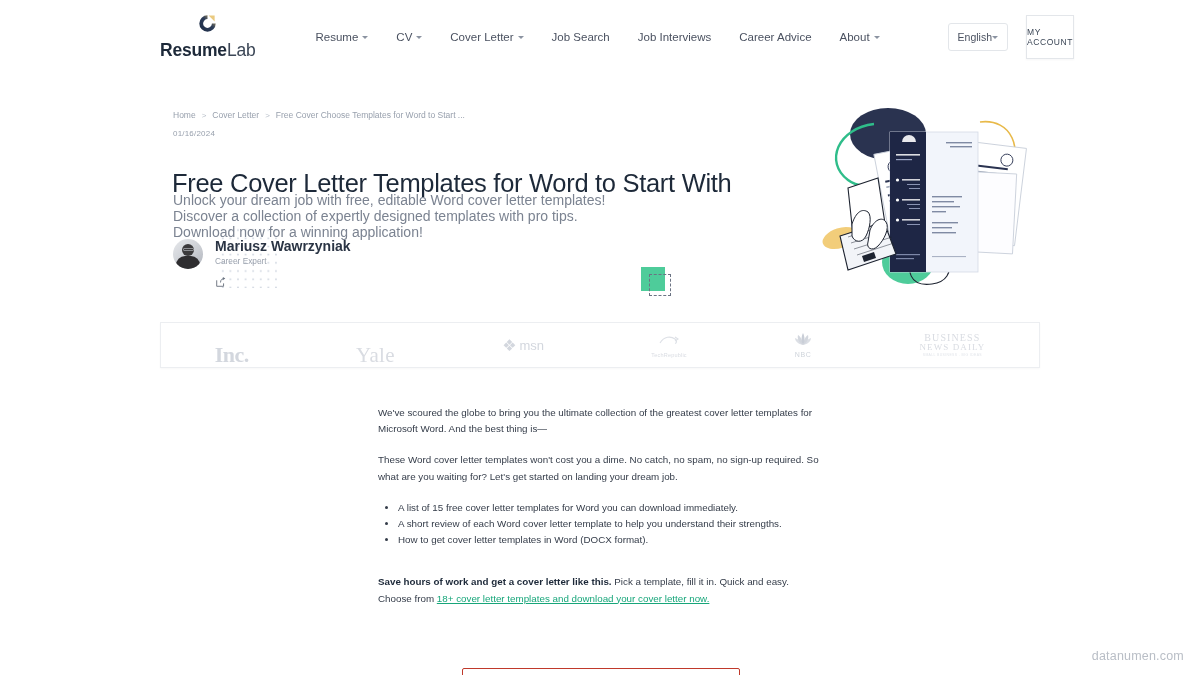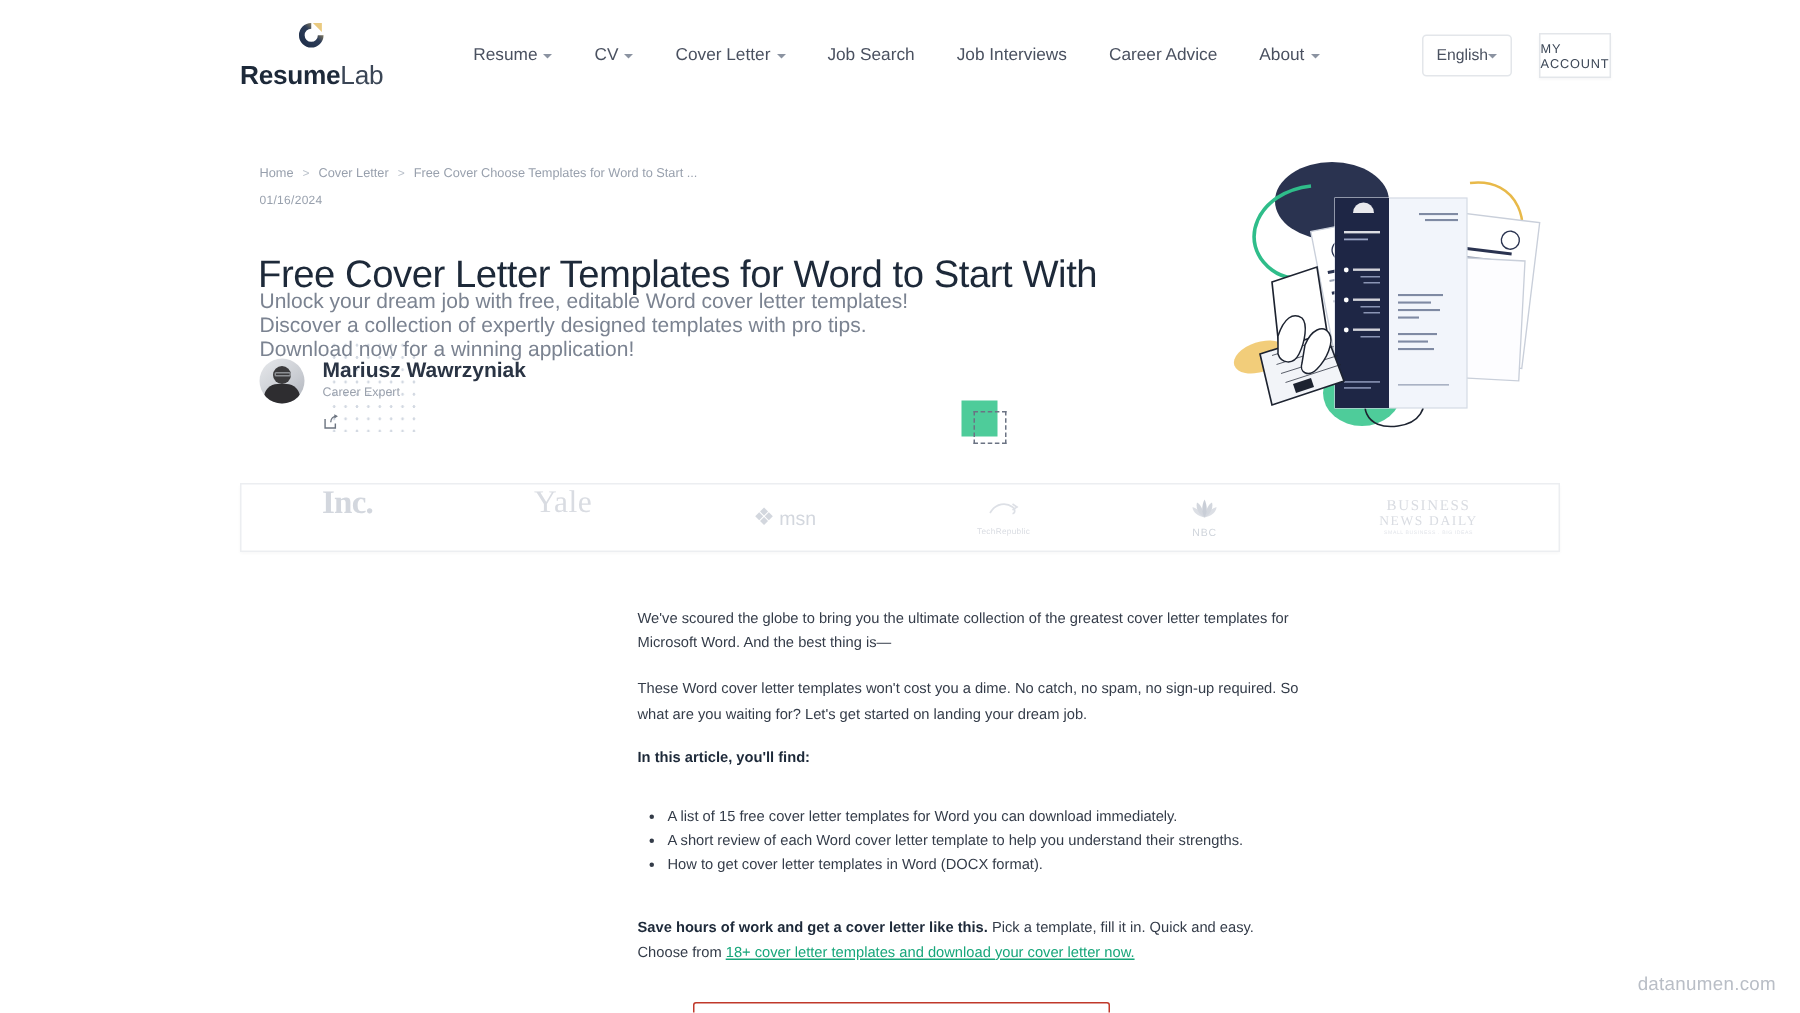--- a/index.html
+++ b/index.html
@@ -40,21 +40,21 @@
 
   .lang-select {
     margin-left: 68px; width: 92px; height: 28px;
     border: 1px solid #e3e6ea; border-radius: 3px; background: #fff;
     display: flex; align-items: center; justify-content: space-between;
     padding: 0 9px; cursor: pointer;
   }
   .lang-select span { font-size: 10.5px; color: #4a5160; }
 
   .account-btn {
-    margin-left: 18px; width: 100px; height: 30px;
+    margin-left: 18px; width: 100px; height: 44px;
     border: 1px solid #e3e6ea; border-radius: 0; background: #fff;
     display: flex; align-items: center; justify-content: center; cursor: pointer;
     box-shadow: 0 1px 2px rgba(16,24,40,.04);
   }
   .account-btn span {
     font-size: 8.5px; letter-spacing: .55px; color: #3b4656; font-weight: 500;
   }
 
   
   .hero { position: absolute; left: 0; top: 96px; width: 1200px; height: 210px; }
@@ -120,39 +120,39 @@
   .illustration { position: absolute; left: 812px; top: 8px; width: 230px; height: 190px; }
 
   
   .pressbar {
     position: absolute; left: 160px; top: 322px; width: 880px; height: 46px;
     border: 1px solid #eceef1; background: #fff;
     display: flex; align-items: center; justify-content: space-around;
     box-shadow: 0 1px 2px rgba(16,24,40,.03);
   }
   .press-logo {
-    color: #d6dae1; display: flex; align-items: flex-start; justify-content: center;
+    color: #d6dae1; display: flex; align-items: flex-end; justify-content: center;
     height: 46px; user-select: none;
   }
   .pl-inc { font-family: "Liberation Serif", serif; font-weight: 700; font-size: 22px; letter-spacing: -0.5px; color: #d3d7de; }
   .pl-yale { font-family: "Liberation Serif", serif; font-size: 21px; color: #d9dce2; letter-spacing: .3px; }
   .pl-msn { display: flex; align-items: center; gap: 3px; }
   .pl-msn .sw { font-size: 16px; color: #d3d7de; }
   .pl-msn .tx { font-size: 13px; color: #d3d7de; }
   .pl-tr { display: flex; flex-direction: column; align-items: center; gap: 1px; }
   .pl-tr .tx { font-size: 5.5px; color: #d9dce2; letter-spacing: .2px; }
   .pl-nbc { display: flex; flex-direction: column; align-items: center; gap: 1px; }
   .pl-nbc .tx { font-size: 7px; color: #cfd4db; letter-spacing: .6px; }
   .pl-bnd { display: flex; flex-direction: column; align-items: center; line-height: 1.1; }
   .pl-bnd .l1 { font-family: "Liberation Serif", serif; font-size: 10px; letter-spacing: 1.1px; color: #d9dce2; }
   .pl-bnd .l2 { font-family: "Liberation Serif", serif; font-size: 9px; letter-spacing: 1.1px; color: #d9dce2; }
   .pl-bnd .l3 { font-size: 3.4px; letter-spacing: .4px; color: #e2e5ea; margin-top: 1px; }
 
   
-  .article { position: absolute; left: 378px; top: 405px; width: 446px; margin-left: 47px; }
+  .article { position: absolute; left: 378px; top: 405px; width: 446px; }
   .p {
     font-size: 9.8px; line-height: 16.2px; color: #343c49; margin: 0 0 15px 0;
   }
   .lead-in { font-size: 9.8px; font-weight: 700; color: #1d2939; margin: 0 0 26px 0; }
   ul.bullets { margin: 0; padding-left: 20px; }
   ul.bullets li { font-size: 9.8px; line-height: 16.2px; color: #343c49; margin-bottom: 0px; }
   ul.bullets li::marker { color: #343c49; }
   .cta-p { font-size: 9.8px; line-height: 16.2px; color: #343c49; margin: 26px 0 0 0; }
   .cta-p b { color: #1d2939; }
   .cta-link { color: #17a67a; text-decoration: underline; cursor: pointer; }
@@ -406,21 +406,20 @@
     <div class="press-logo pl-bnd">
       <span class="l1">BUSINESS</span>
       <span class="l2">NEWS DAILY</span>
       <span class="l3">SMALL BUSINESS . BIG IDEAS</span>
     </div>
   </div>
 
   <div class="article">
     <p class="p">We've scoured the globe to bring you the ultimate collection of the greatest cover letter templates for Microsoft Word. And the best thing is—</p>
     <p class="p">These Word cover letter templates won't cost you a dime. No catch, no spam, no sign-up required. So what are you waiting for? Let's get started on landing your dream job.</p>
-    <p class="lead-in">In this article, you'll find:</p>
     <ul class="bullets">
       <li>A list of 15 free cover letter templates for Word you can download immediately.</li>
       <li>A short review of each Word cover letter template to help you understand their strengths.</li>
       <li>How to get cover letter templates in Word (DOCX format).</li>
     </ul>
     <p class="cta-p"><b>Save hours of work and get a cover letter like this.</b><span> Pick a template, fill it in. Quick and easy. Choose from </span><a class="cta-link">18+ cover letter templates and download your cover letter now.</a></p>
   </div>
 
   <div class="red-box"></div>
 

